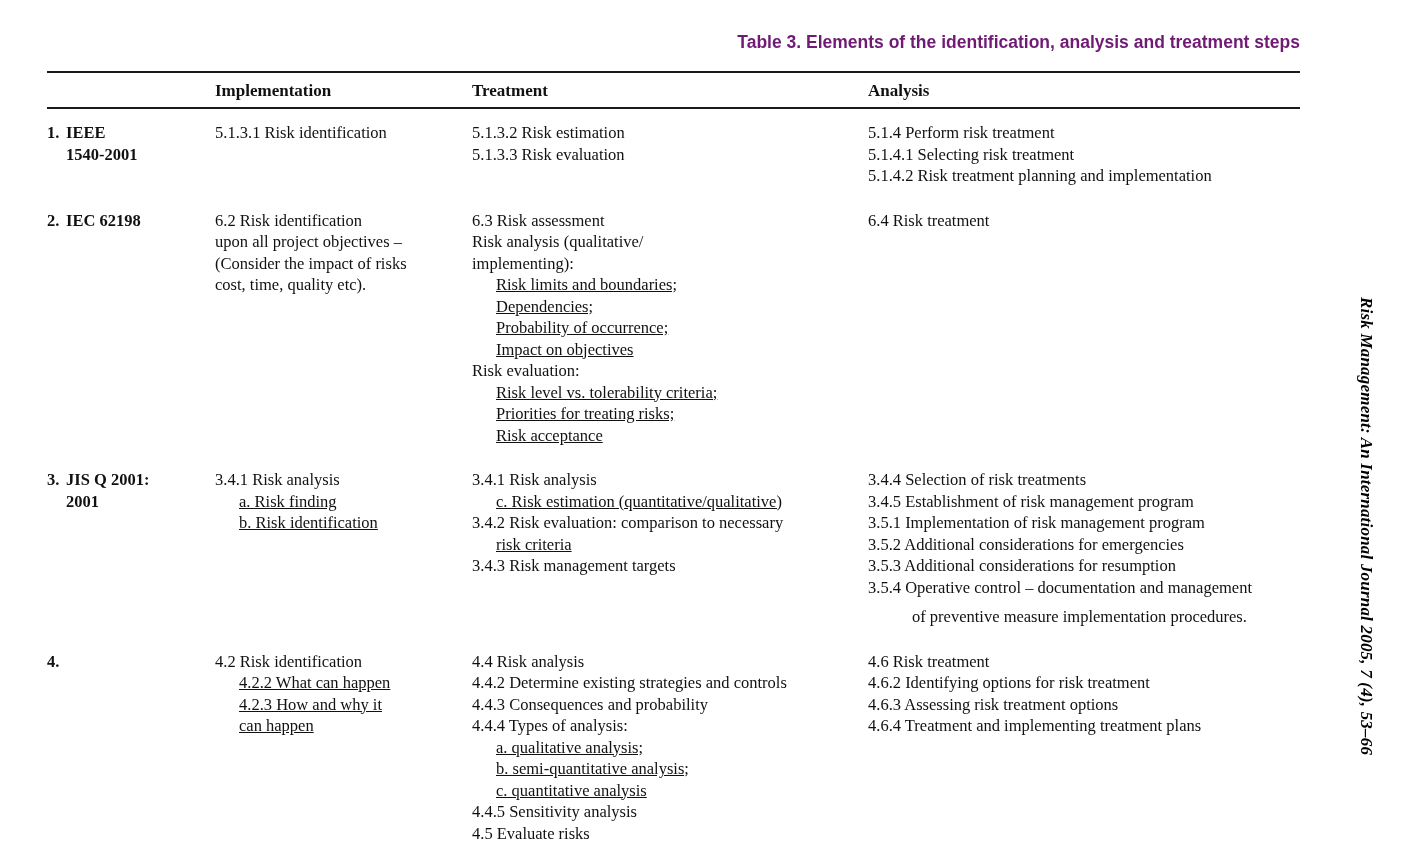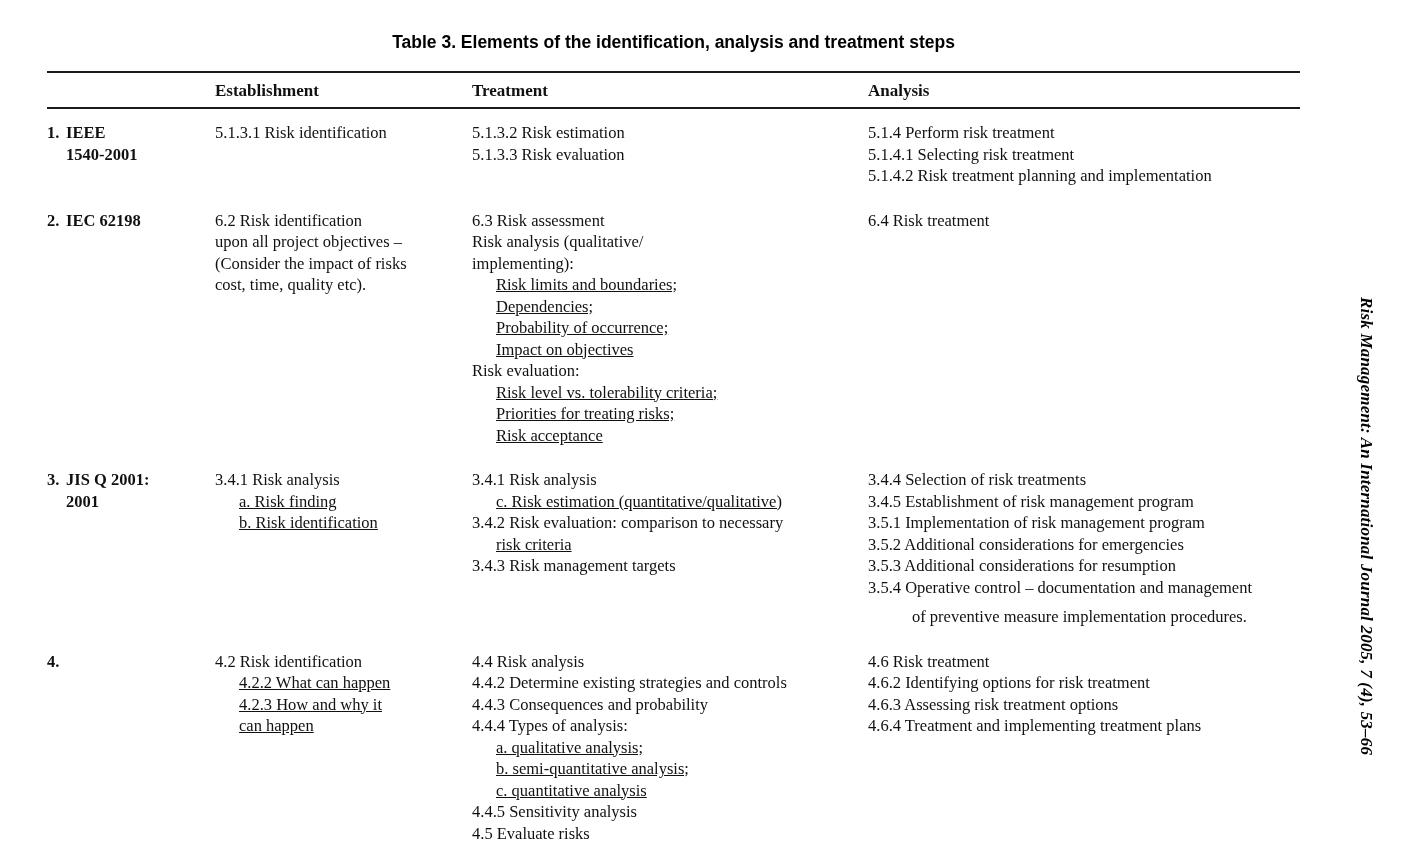--- a/index.html
+++ b/index.html
@@ -8,26 +8,26 @@
     width:1402px;height:844px;
     background:#ffffff;
     font-family:"Liberation Serif", serif;
     color:#111111;
     overflow:hidden;
   }
   .table-title{
     padding-top:31px;
     width:1253px;
     margin-left:47px;
-    text-align:center;
+    text-align:right;
     font-family:"Liberation Sans", sans-serif;
     font-weight:bold;
     font-size:17.5px;
     line-height:22px;
-    color:#000000;
+    color:#701a75;
   }
   .tbl{
     width:1253px;
     margin-left:47px;
     margin-top:18px;
   }
   .rule{height:0;border-top:2px solid #1a1a1a;}
   .grid{
     display:grid;
     grid-template-columns:168px 257px 396px 432px;
@@ -65,21 +65,21 @@
 
 <div class="page">
 
   <div class="table-title">Table 3. Elements of the identification, analysis and treatment steps</div>
 
   <div class="tbl">
     <div class="rule top"></div>
 
     <div class="grid">
       <div class="hdr"></div>
-      <div class="hdr">Establishment</div>
+      <div class="hdr">Implementation</div>
       <div class="hdr">Treatment</div>
       <div class="hdr">Analysis</div>
     </div>
 
     <div class="rule mid"></div>
 
     <div class="rows">
         <div class="grid row">
           <div class="cell label">
             <span class="num">1.</span>

